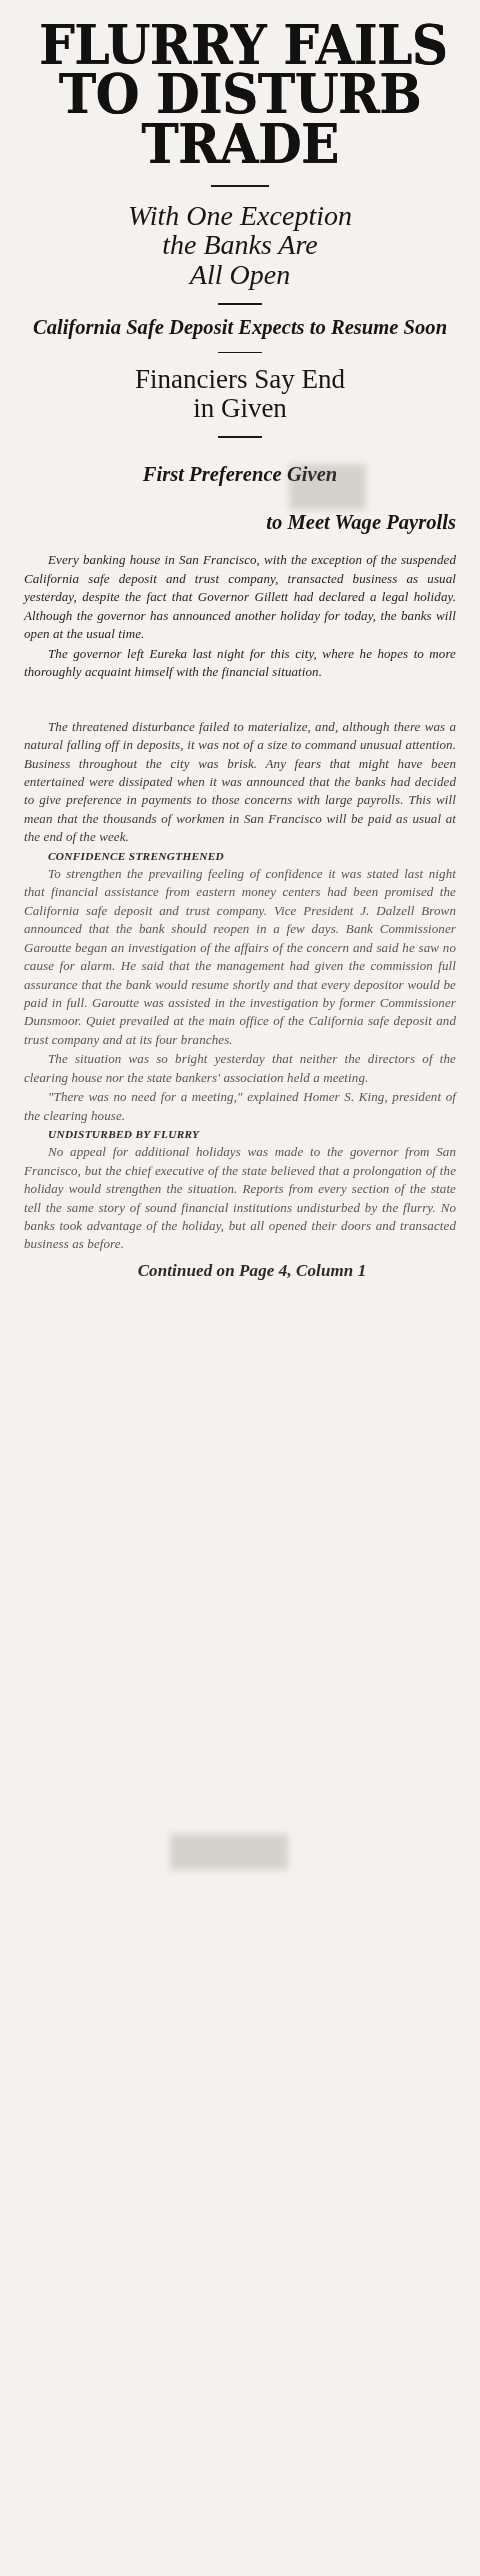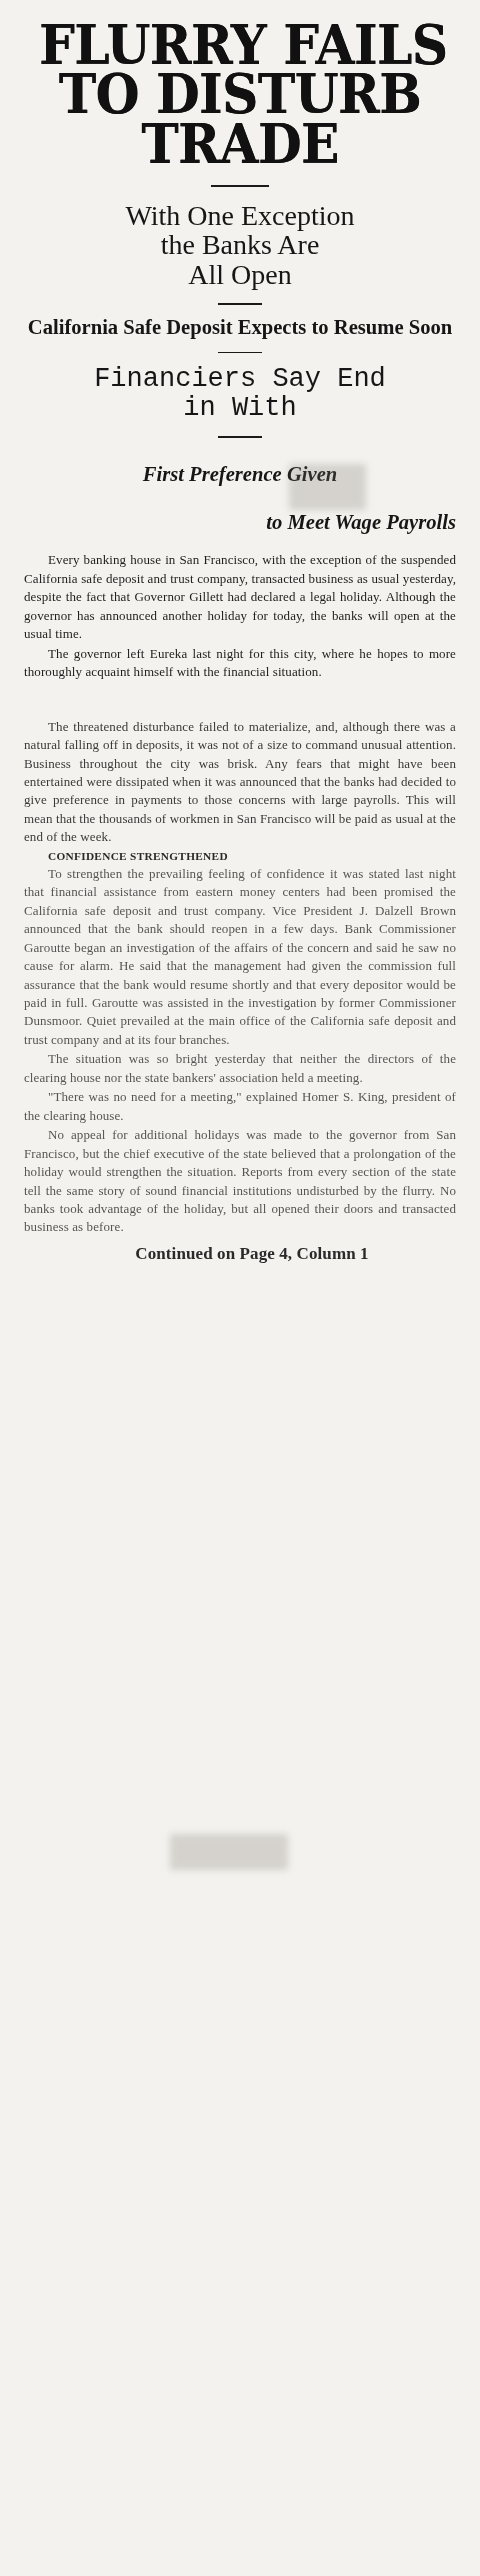--- a/index.html
+++ b/index.html
@@ -49,34 +49,36 @@
     height: 1.5px;
     margin: 13.4px auto 11.3px auto;
   }
   .deck1 {
     text-align: center;
     font-family: "Liberation Serif", serif;
     font-size: 28px;
     line-height: 1.06;
     color: #161616;
     margin: 0;
+    font-style: italic;
   }
   .deck1 .ln { display: block; }
   .deck2 {
     text-align: center;
     font-family: "Liberation Serif", serif;
     font-weight: bold;
+    font-style: italic;
     font-size: 20.6px;
     line-height: 1.1;
     color: #161616;
     margin: 0;
   }
   .deck3 {
     text-align: center;
-    font-family: Liberation Mono, monospace;
+    font-family: Liberation Serif, serif;
     font-size: 27px;
     line-height: 1.08;
     color: #161616;
     margin: 0;
   }
   .deck3 .ln { display: block; }
   .deck4 {
     text-align: center;
     font-family: "Liberation Serif", serif;
     font-weight: bold;
@@ -97,20 +99,21 @@
     line-height: 1.42;
     text-align: justify;
     color: #1d1d1d;
     letter-spacing: 0.1px;
     -webkit-hyphens: manual;
     hyphens: manual;
   }
   .body p {
     margin: 0 0 1px 0;
     text-indent: 24px;
+    font-style: italic;
   }
   .body p.lead {
     text-indent: 24px;
   }
   .body p.faded {
     color: #3a3a3a;
     margin-top: 36px;
   }
   .body p.blurry {
     color: #4a4a4a;
@@ -163,41 +166,42 @@
   </div>
 
   <div class="rule short"></div>
 
   <div class="deck2">California Safe Deposit Expects to Resume Soon</div>
 
   <div class="rule short"></div>
 
   <div class="deck3">
     <span class="ln">Financiers Say End</span>
-    <span class="ln">in With</span>
+    <span class="ln">in Given</span>
   </div>
 
   <div class="rule short"></div>
 
   <div class="deck4">
     <span class="ln">First Preference Given</span>
     <span class="ln indent">to Meet Wage Payrolls</span>
   </div>
 
   <div class="body">
 
     <p class="lead">Every banking house in San Francisco, with the exception of the suspended California safe deposit and trust company, transacted business as usual yesterday, despite the fact that Governor Gillett had declared a legal holiday. Although the governor has announced another holiday for today, the banks will open at the usual time.</p>
     <p>The governor left Eureka last night for this city, where he hopes to more thoroughly acquaint himself with the financial situation.</p>
     <p class="faded">The threatened disturbance failed to materialize, and, although there was a natural falling off in deposits, it was not of a size to command unusual attention. Business throughout the city was brisk. Any fears that might have been entertained were dissipated when it was announced that the banks had decided to give preference in payments to those concerns with large payrolls. This will mean that the thousands of workmen in San Francisco will be paid as usual at the end of the week.</p>
 
     <p class="subhead">CONFIDENCE STRENGTHENED</p>
     <p class="blurry">To strengthen the prevailing feeling of confidence it was stated last night that financial assistance from eastern money centers had been promised the California safe deposit and trust company. Vice President J. Dalzell Brown announced that the bank should reopen in a few days. Bank Commissioner Garoutte began an investigation of the affairs of the concern and said he saw no cause for alarm. He said that the management had given the commission full assurance that the bank would resume shortly and that every depositor would be paid in full. Garoutte was assisted in the investigation by former Commissioner Dunsmoor. Quiet prevailed at the main office of the California safe deposit and trust company and at its four branches.</p>
     <p class="blurry">The situation was so bright yesterday that neither the directors of the clearing house nor the state bankers' association held a meeting.</p>
     <p class="blurry">"There was no need for a meeting," explained Homer S. King, president of the clearing house.</p>
 
+    <p class="subhead">UNDISTURBED BY FLURRY</p>
     <p class="blurry">No appeal for additional holidays was made to the governor from San Francisco, but the chief executive of the state believed that a prolongation of the holiday would strengthen the situation. Reports from every section of the state tell the same story of sound financial institutions undisturbed by the flurry. No banks took advantage of the holiday, but all opened their doors and transacted business as before.</p>
 
     <p class="continued">Continued on Page 4, Column 1</p>
   </div>
 
   <div class="smudge" style="left:289px; top:464px; width:77px; height:46px;"></div>
   <div class="smudge" style="left:170px; top:1834px; width:118px; height:36px;"></div>
 </div>
 
 

